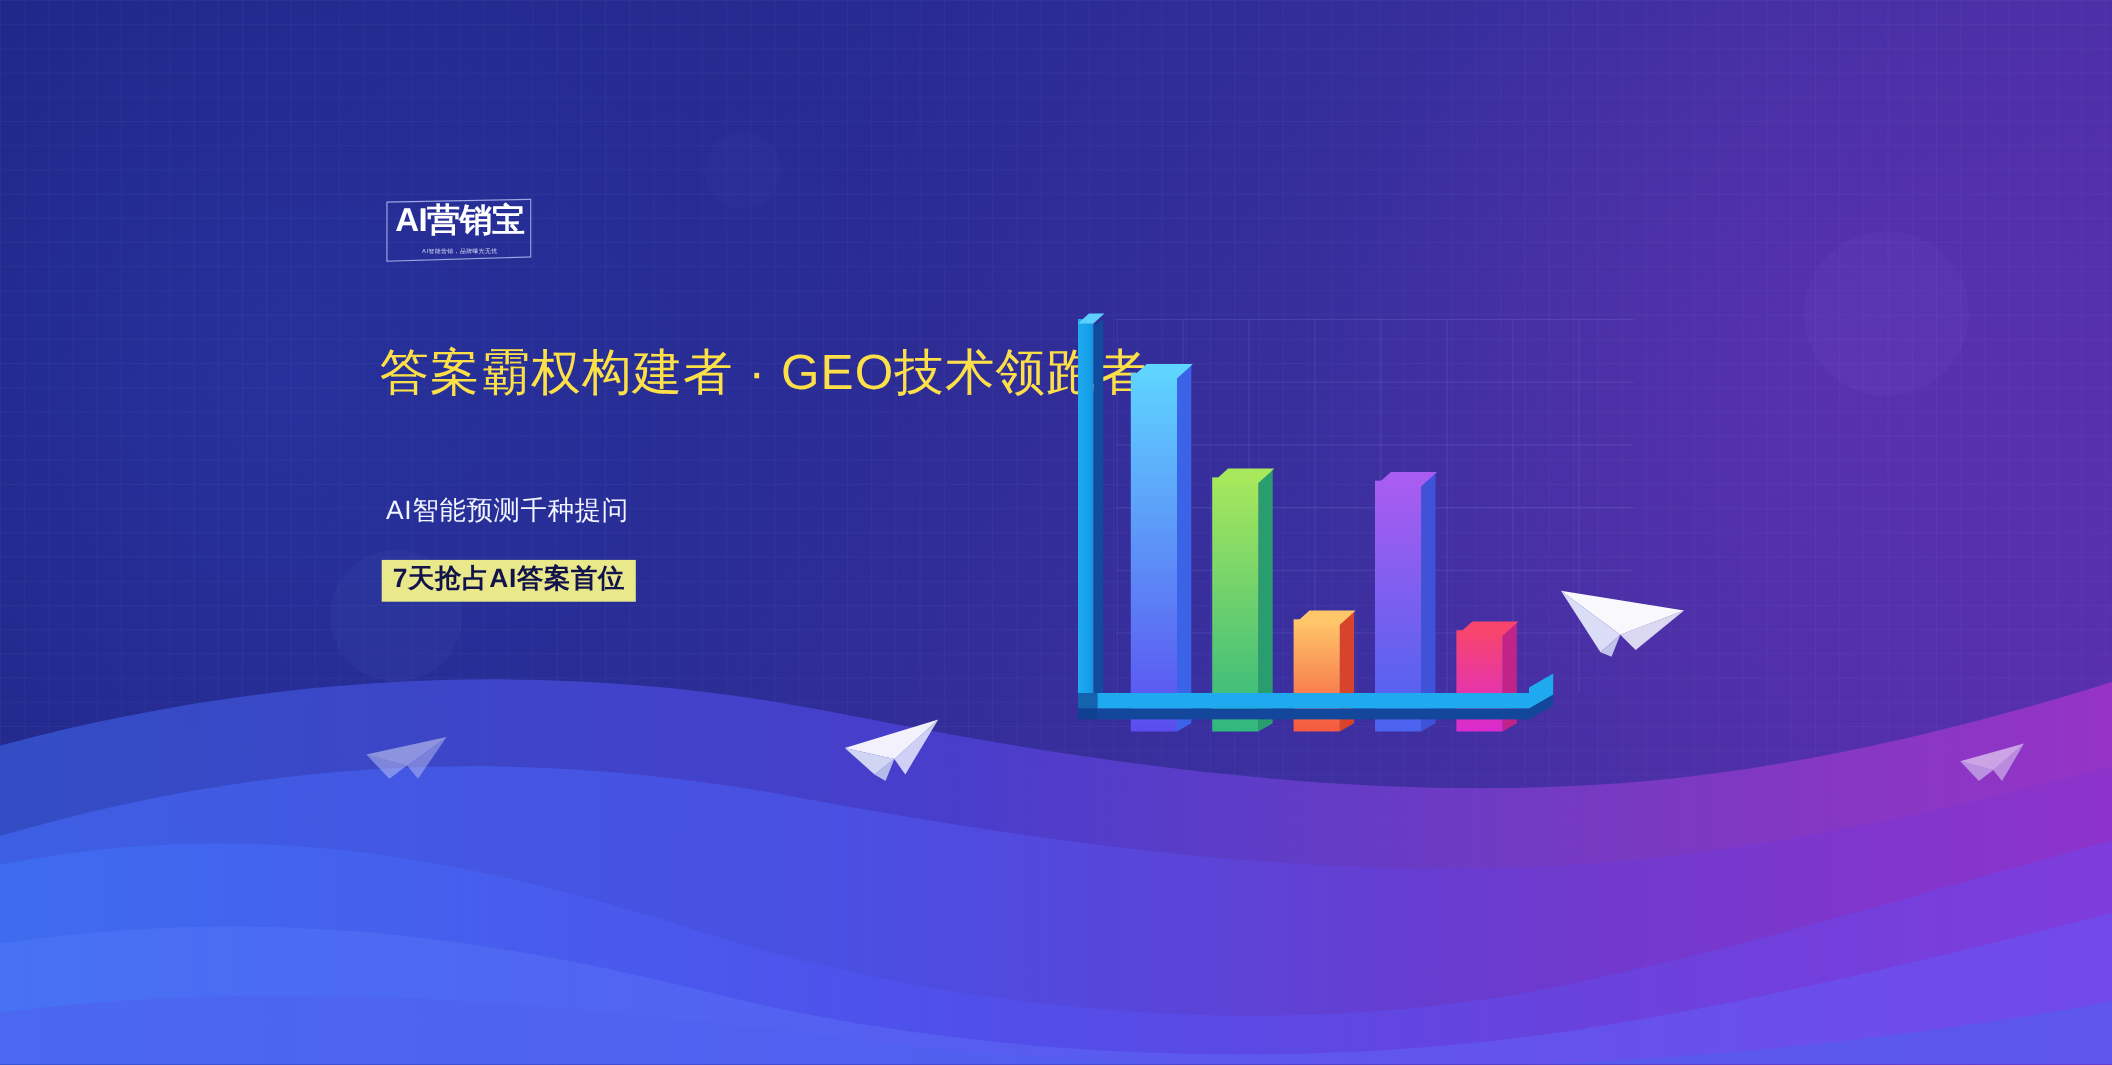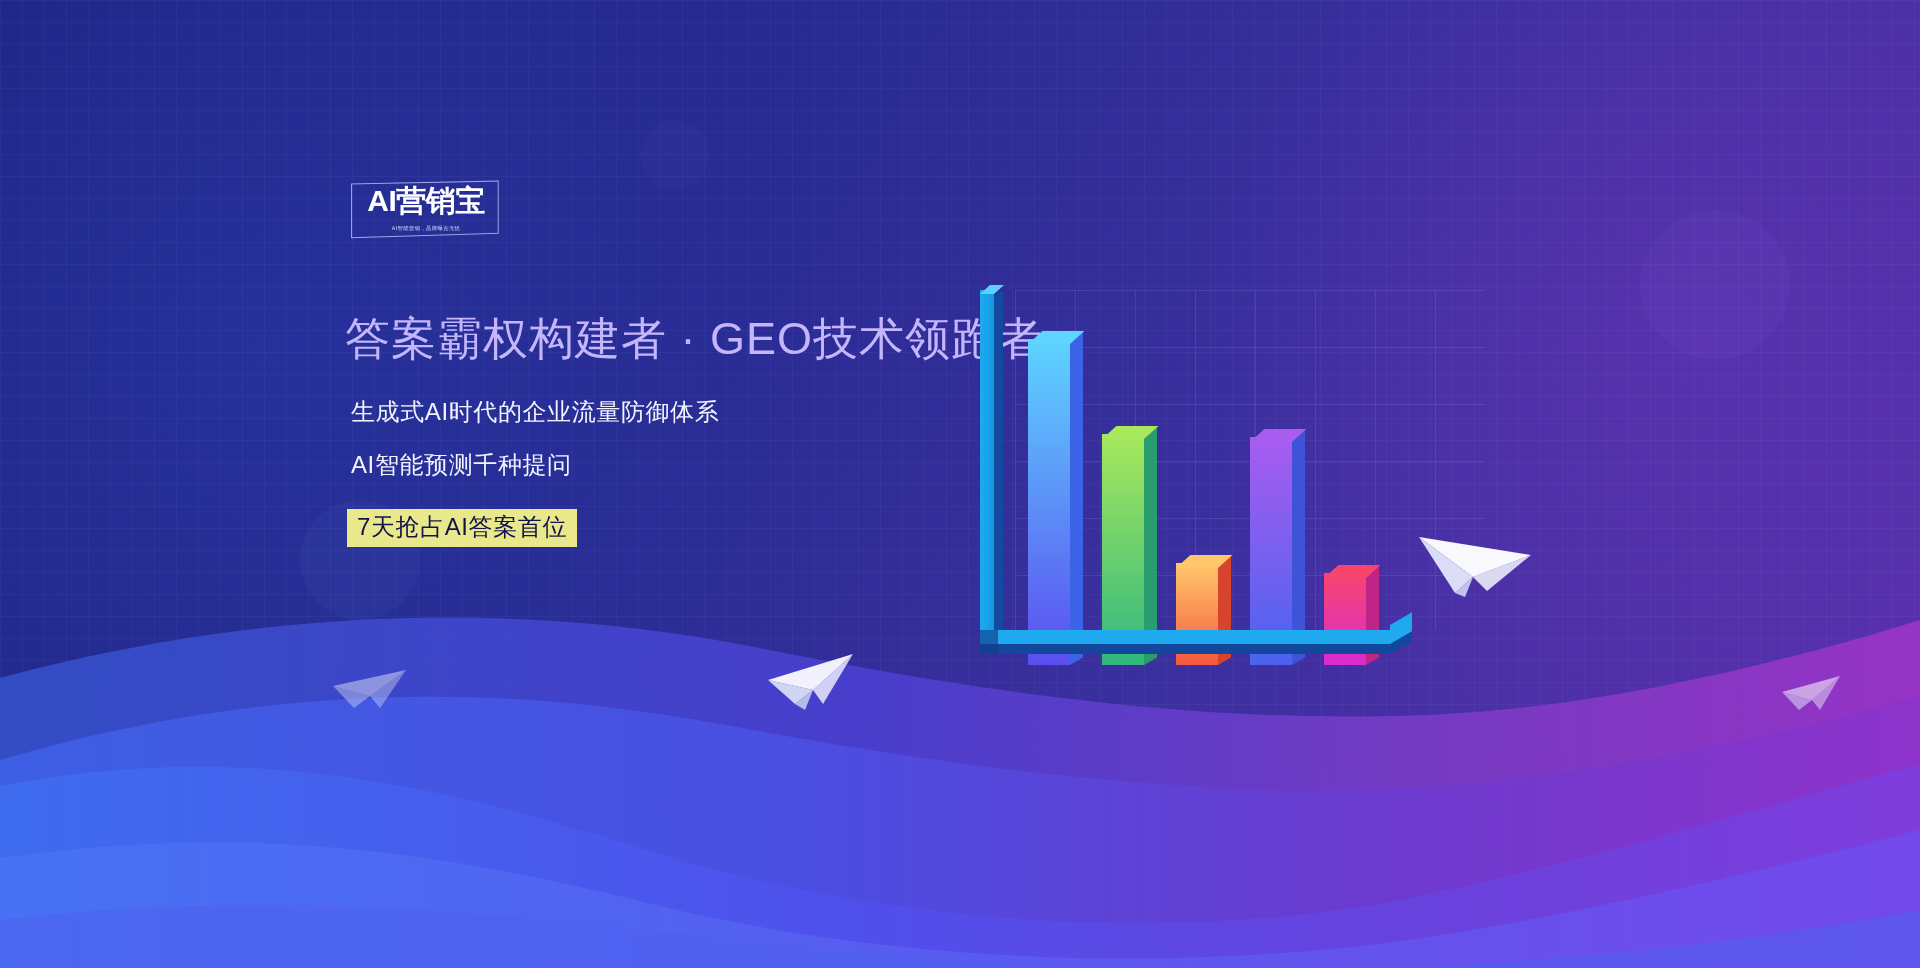--- a/index.html
+++ b/index.html
@@ -200,21 +200,20 @@
     transform-origin: bottom left;
   }
 
   
   .logo {
     position: absolute;
     left: 352px;
     top: 182px;
     width: 132px;
     height: 54px;
-    padding-left: 16px;
   }
   .logo-frame {
     position: absolute;
     inset: 0;
     border: 1.5px solid rgba(205,215,255,0.72);
     transform: perspective(340px) rotateY(4deg) skewY(-1.4deg);
   }
   .logo-text {
     position: absolute;
     left: 0;
@@ -238,21 +237,21 @@
     font-size: 5.5px;
     letter-spacing: 0.5px;
     transform: scale(0.95);
     white-space: nowrap;
   }
 
   .headline {
     position: absolute;
     left: 345px;
     top: 316px;
-    color: #c4b5fd;
+    color: #fde047;
     font-size: 45px;
     line-height: 1;
     letter-spacing: 1px;
     white-space: nowrap;
   }
   .subline {
     position: absolute;
     left: 351px;
     color: #f2f4ff;
     font-size: 24px;
@@ -265,21 +264,21 @@
   .sub-4 { top: 565px; }
 
   .highlight-line {
     position: absolute;
     left: 347px;
     top: 509px;
     background: #e9e88a;
     padding: 6px 10px 8px 10px;
     color: #12134a;
     font-size: 24px;
-    font-weight: 400;
+    font-weight: 700;
     line-height: 1;
     letter-spacing: 0.6px;
     white-space: nowrap;
   }
 
   .plane {
     position: absolute;
   }
 </style>
 </head>
@@ -331,21 +330,20 @@
     <path d="M0,392 C300,356 560,392 840,424 C1120,452 1420,448 1680,418 C1780,406 1870,392 1920,382 L1920,440 L0,440 Z" fill="#4e60ef" opacity="0.55"></path>
   </svg>
 
   <div class="logo">
     <div class="logo-frame"></div>
     <div class="logo-text">AI营销宝</div>
     <div class="logo-sub">AI智能营销，品牌曝光无忧</div>
   </div>
 
   <div class="headline">答案霸权构建者 · GEO技术领跑者</div>
-  <div class="subline sub-1">生成式AI时代的企业流量防御体系</div>
   <div class="subline sub-2">AI智能预测千种提问</div>
   <div class="highlight-line">7天抢占AI答案首位</div>
 
   <div class="chart">
     <div class="chart-grid"></div>
 
     <div class="axis-y-side"></div>
     <div class="axis-y"></div>
     <div class="axis-y-top"></div>
 

